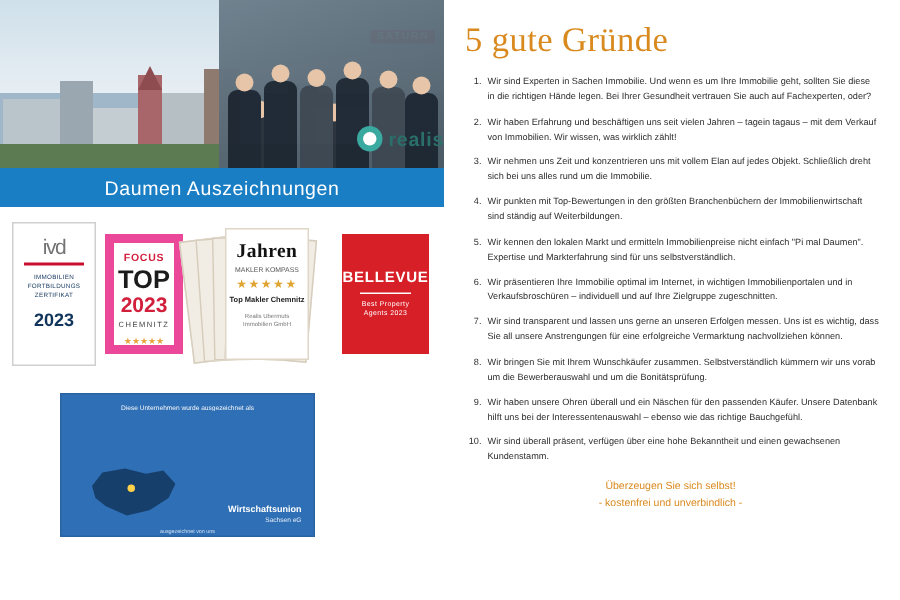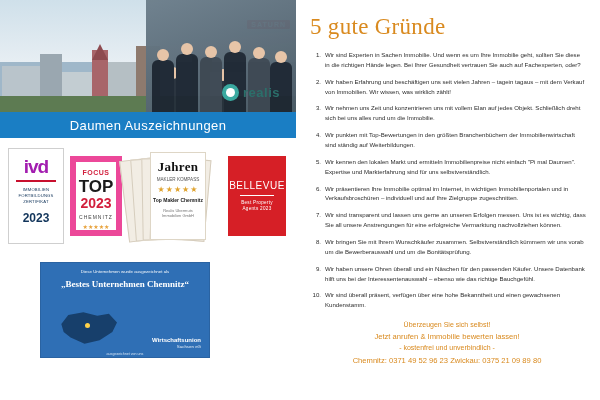--- a/index.html
+++ b/index.html
@@ -113,21 +113,21 @@
   .p2 { left: 30px;  height: 58px; }
   .p3 { left: 54px;  height: 55px; background:#3c4752; }
   .p4 { left: 78px;  height: 60px; }
   .p5 { left: 102px; height: 54px; background:#3c4752; }
   .p6 { left: 124px; height: 50px; }
   .p7 { left: 16px;  height: 34px; background:#27313c; }
   .p8 { left: 66px;  height: 32px; background:#27313c; }
   .p9 { left: 110px; height: 30px; background:#27313c; }
   .logo-realis {
     position: absolute;
-    right: 16px;
+    right: 0;
     top: 84px;
     display: flex;
     align-items: center;
     gap: 4px;
   }
   .logo-mark {
     width: 17px; height: 17px;
     border-radius: 50%;
     background: #3aa9a0;
     position: relative;
@@ -178,23 +178,23 @@
     left: 8px; top: 10px;
     width: 56px; height: 96px;
     border: 1px solid #cfcfcf;
     display: flex;
     flex-direction: column;
     align-items: center;
     justify-content: flex-start;
     padding-top: 8px;
   }
   .ivd-logo {
-    font-size: 19px;
-    font-weight: bold;
-    color: #a21caf;
+    font-size: 14px;
+    font-weight: normal;
+    color: #737373;
     letter-spacing: -1px;
     line-height: 1;
   }
   .ivd-rule {
     width: 40px; height: 2px;
     background: #c8102e;
     margin: 4px 0 5px 0;
   }
   .ivd-sub {
     font-size: 4.2px;
@@ -315,21 +315,21 @@
     background: #d61f26;
     border: none;
     color: #ffffff;
     display: flex;
     flex-direction: column;
     align-items: center;
     justify-content: center;
   }
   .bell-name {
     font-size: 10px;
-    font-weight: normal;
+    font-weight: bold;
     letter-spacing: 0.5px;
   }
   .bell-rule {
     width: 34px; height: 1px;
     background: #ffffff;
     margin: 4px 0;
   }
   .bell-sub {
     font-size: 4.6px;
     line-height: 1.4;
@@ -561,21 +561,20 @@
       <div class="badge badge-bellevue">
         <div class="bell-name">BELLEVUE</div>
         <div class="bell-rule"></div>
         <div class="bell-sub" style="white-space:pre-line">Best Property
 Agents 2023</div>
       </div>
     </div>
 
     <div class="cert">
       <div class="cert-top">Diese Unternehmen wurde ausgezeichnet als</div>
-      <div class="cert-head">„Bestes Unternehmen Chemnitz“</div>
       <div class="cert-map">
         <div class="map-shape"></div>
         <div class="map-dot"></div>
       </div>
       <div class="wu-logo">
         <div class="wu-name">Wirtschaftsunion</div>
         <div class="wu-sub">Sachsen eG</div>
       </div>
       <div class="cert-foot">ausgezeichnet von uns</div>
     </div>
@@ -592,19 +591,17 @@
       <li>Wir kennen den lokalen Markt und ermitteln Immobilienpreise nicht einfach "Pi mal Daumen". Expertise und Markterfahrung sind für uns selbstverständlich.</li>
       <li>Wir präsentieren Ihre Immobilie optimal im Internet, in wichtigen Immobilienportalen und in Verkaufsbroschüren – individuell und auf Ihre Zielgruppe zugeschnitten.</li>
       <li>Wir sind transparent und lassen uns gerne an unseren Erfolgen messen. Uns ist es wichtig, dass Sie all unsere Anstrengungen für eine erfolgreiche Vermarktung nachvollziehen können.</li>
       <li>Wir bringen Sie mit Ihrem Wunschkäufer zusammen. Selbstverständlich kümmern wir uns vorab um die Bewerberauswahl und um die Bonitätsprüfung.</li>
       <li>Wir haben unsere Ohren überall und ein Näschen für den passenden Käufer. Unsere Datenbank hilft uns bei der Interessentenauswahl – ebenso wie das richtige Bauchgefühl.</li>
       <li>Wir sind überall präsent, verfügen über eine hohe Bekanntheit und einen gewachsenen Kundenstamm.</li>
     </ol>
 
     <div class="cta">
       <div class="cta-line2">Überzeugen Sie sich selbst!</div>
-      <div class="cta-line1">Jetzt anrufen &amp; Immobilie bewerten lassen!</div>
       <div class="cta-line2">- kostenfrei und unverbindlich -</div>
-      <div class="cta-line3">Chemnitz: 0371 49 52 96 23    Zwickau: 0375 21 09 89 80</div>
     </div>
   </div>
 
 </div>
 
 </body></html>

